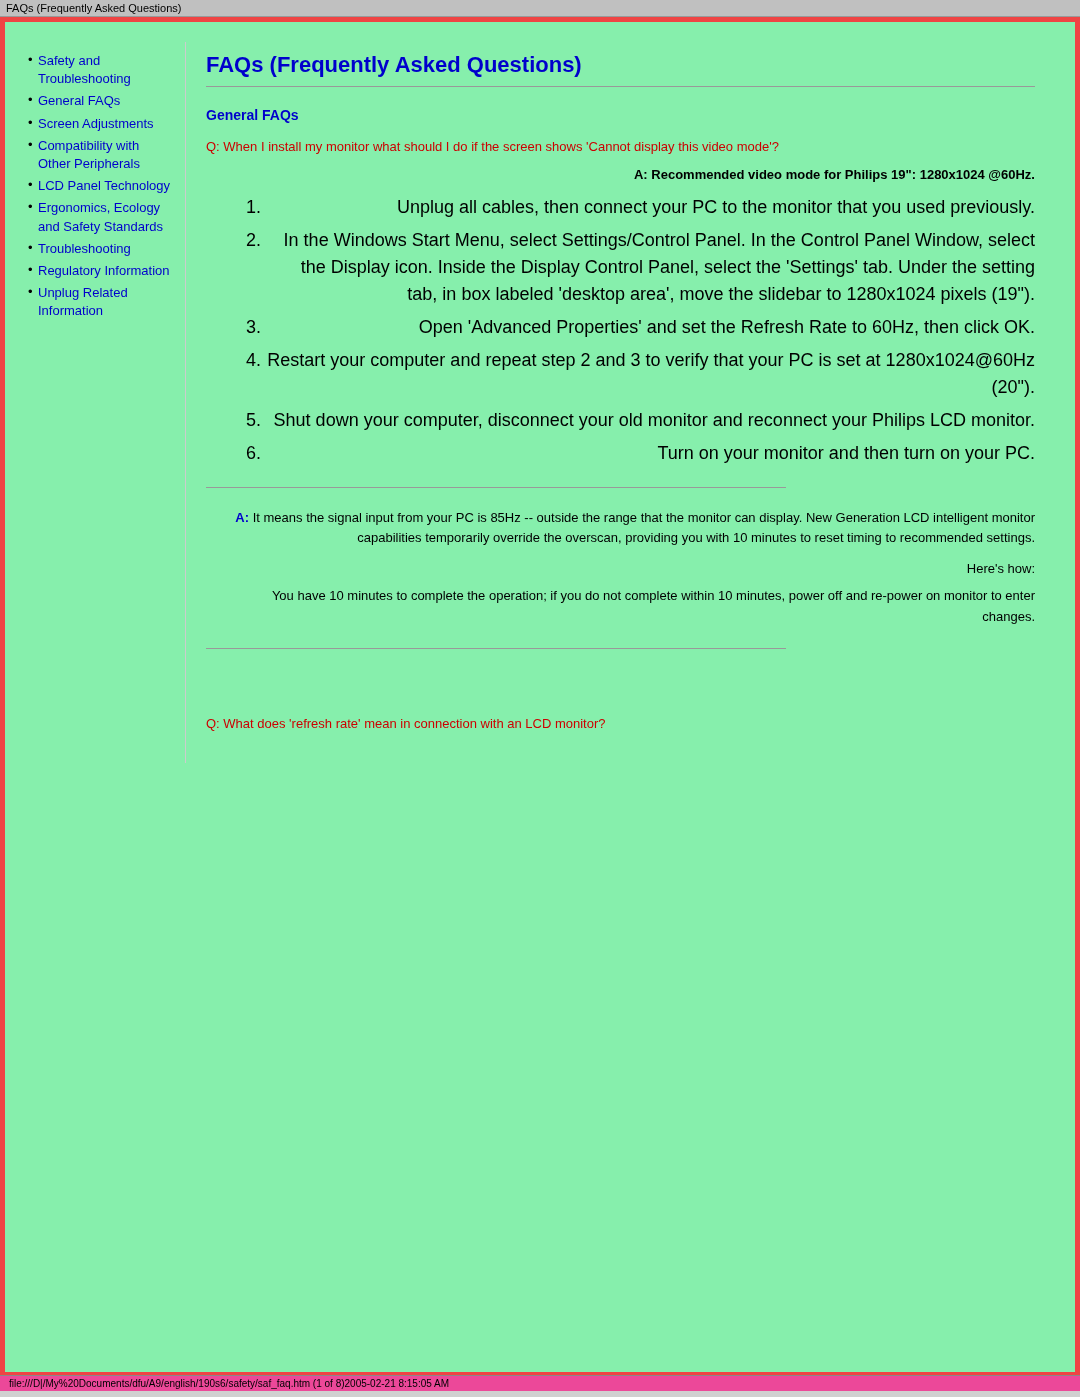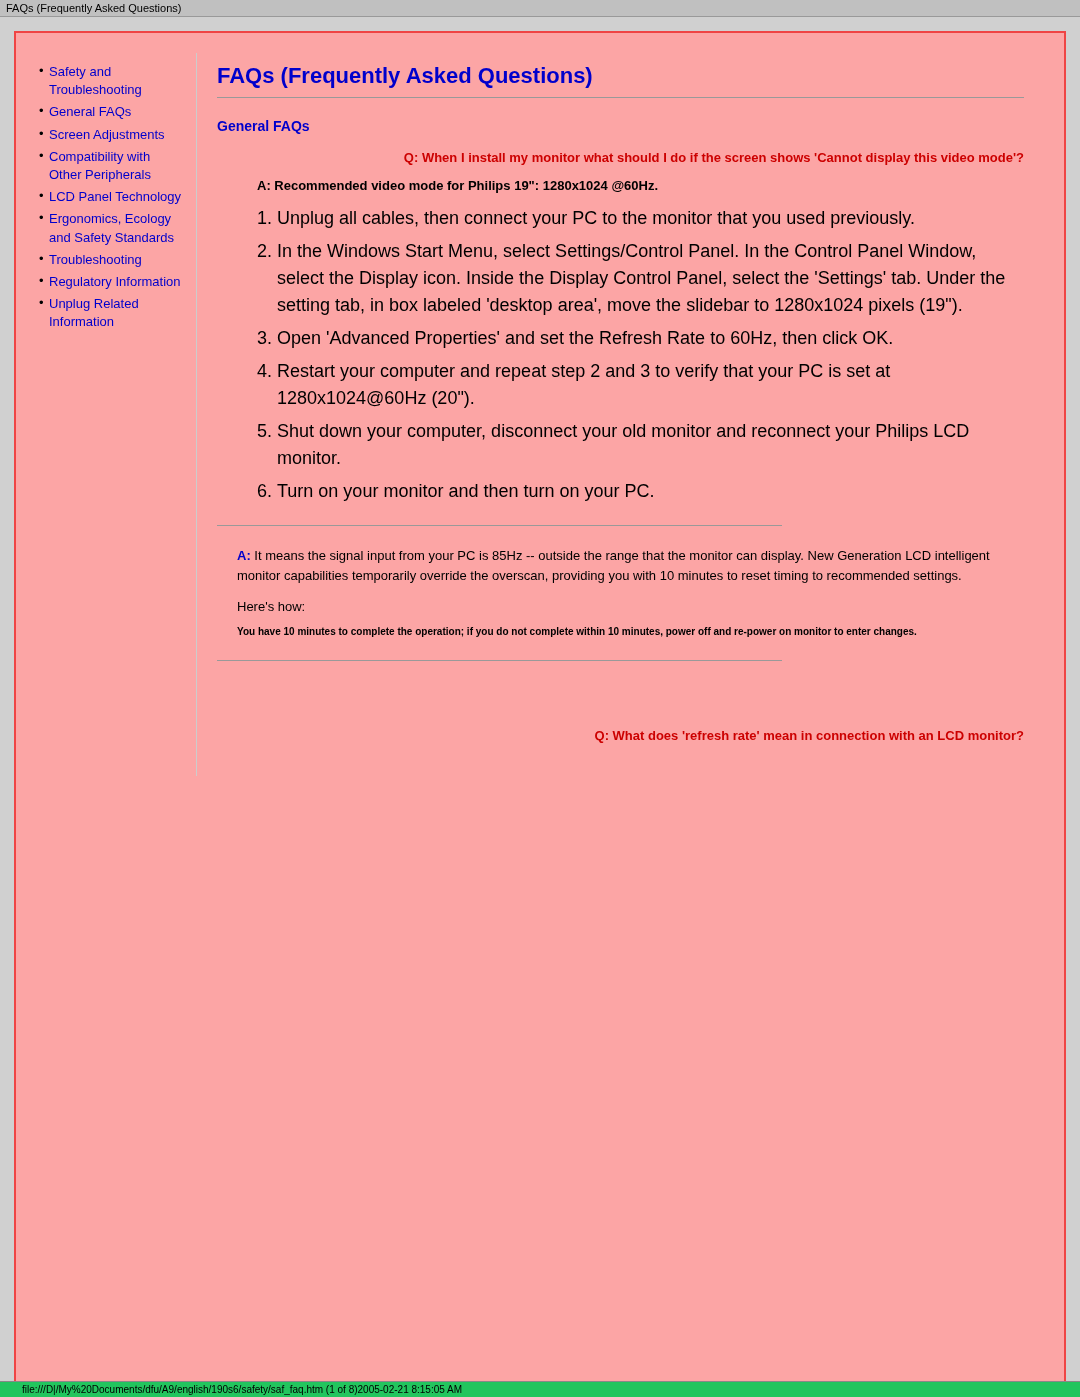--- a/index.html
+++ b/index.html
@@ -17,23 +17,23 @@
 
     .title-bar {
       background: #c0c0c0;
       border-bottom: 1px solid #999;
       padding: 2px 6px;
       font-size: 11px;
       color: #000;
     }
 
     .browser-window {
-      background: #fca5a5;
-      margin: 14px;
-      border: 2px solid #ef4444;
+      background: #86efac;
+      margin: 0;
+      border: 5px solid #ef4444;
       min-height: 1360px;
     }
 
     .content-area {
       display: flex;
       padding: 20px;
       gap: 0;
     }
 
     
@@ -101,24 +101,23 @@
     .section-heading {
       color: #0000cc;
       font-size: 14px;
       font-weight: bold;
       margin-bottom: 14px;
     }
 
     .question {
       color: #cc0000;
       font-size: 13px;
-      font-weight: bold;
+      font-weight: normal;
       margin-bottom: 10px;
       line-height: 1.5;
-      text-align: right;
     }
 
     .answer-label {
       color: #0000cc;
       font-weight: bold;
       font-size: 13px;
     }
 
     .answer-intro {
       font-weight: bold;
@@ -129,20 +128,21 @@
 
     .answer-text {
       font-size: 13px;
       line-height: 1.6;
       margin-bottom: 12px;
     }
 
     .answer-block {
       margin-left: 20px;
       margin-bottom: 14px;
+      text-align: right;
     }
 
     ol {
       margin-left: 40px;
       margin-bottom: 14px;
     }
 
     ol li {
       margin-bottom: 6px;
       font-size: 18px;
@@ -154,34 +154,33 @@
       margin-bottom: 10px;
     }
 
     .go-to-text {
       font-size: 13px;
       line-height: 1.6;
       margin-bottom: 12px;
     }
 
     .you-have-text {
+      font-size: 13px;
+      line-height: 1.6;
+      margin-bottom: 12px;
+    }
+
+    .status-bar {
+      background: #ec4899;
+      border-top: 1px solid #888;
+      padding: 2px 9px;
       font-size: 10px;
-      line-height: 1.6;
-      margin-bottom: 12px;
-      font-weight: bold;
-    }
-
-    .status-bar {
-      background: #22c55e;
-      border-top: 1px solid #888;
-      padding: 2px 22px;
-      font-size: 10px;
       color: #000;
       position: fixed;
-      bottom: 0;
+      bottom: 6px;
       left: 0;
       right: 0;
     }
 
     em {
       font-style: italic;
     }
   </style>
 </head>
 <body>

